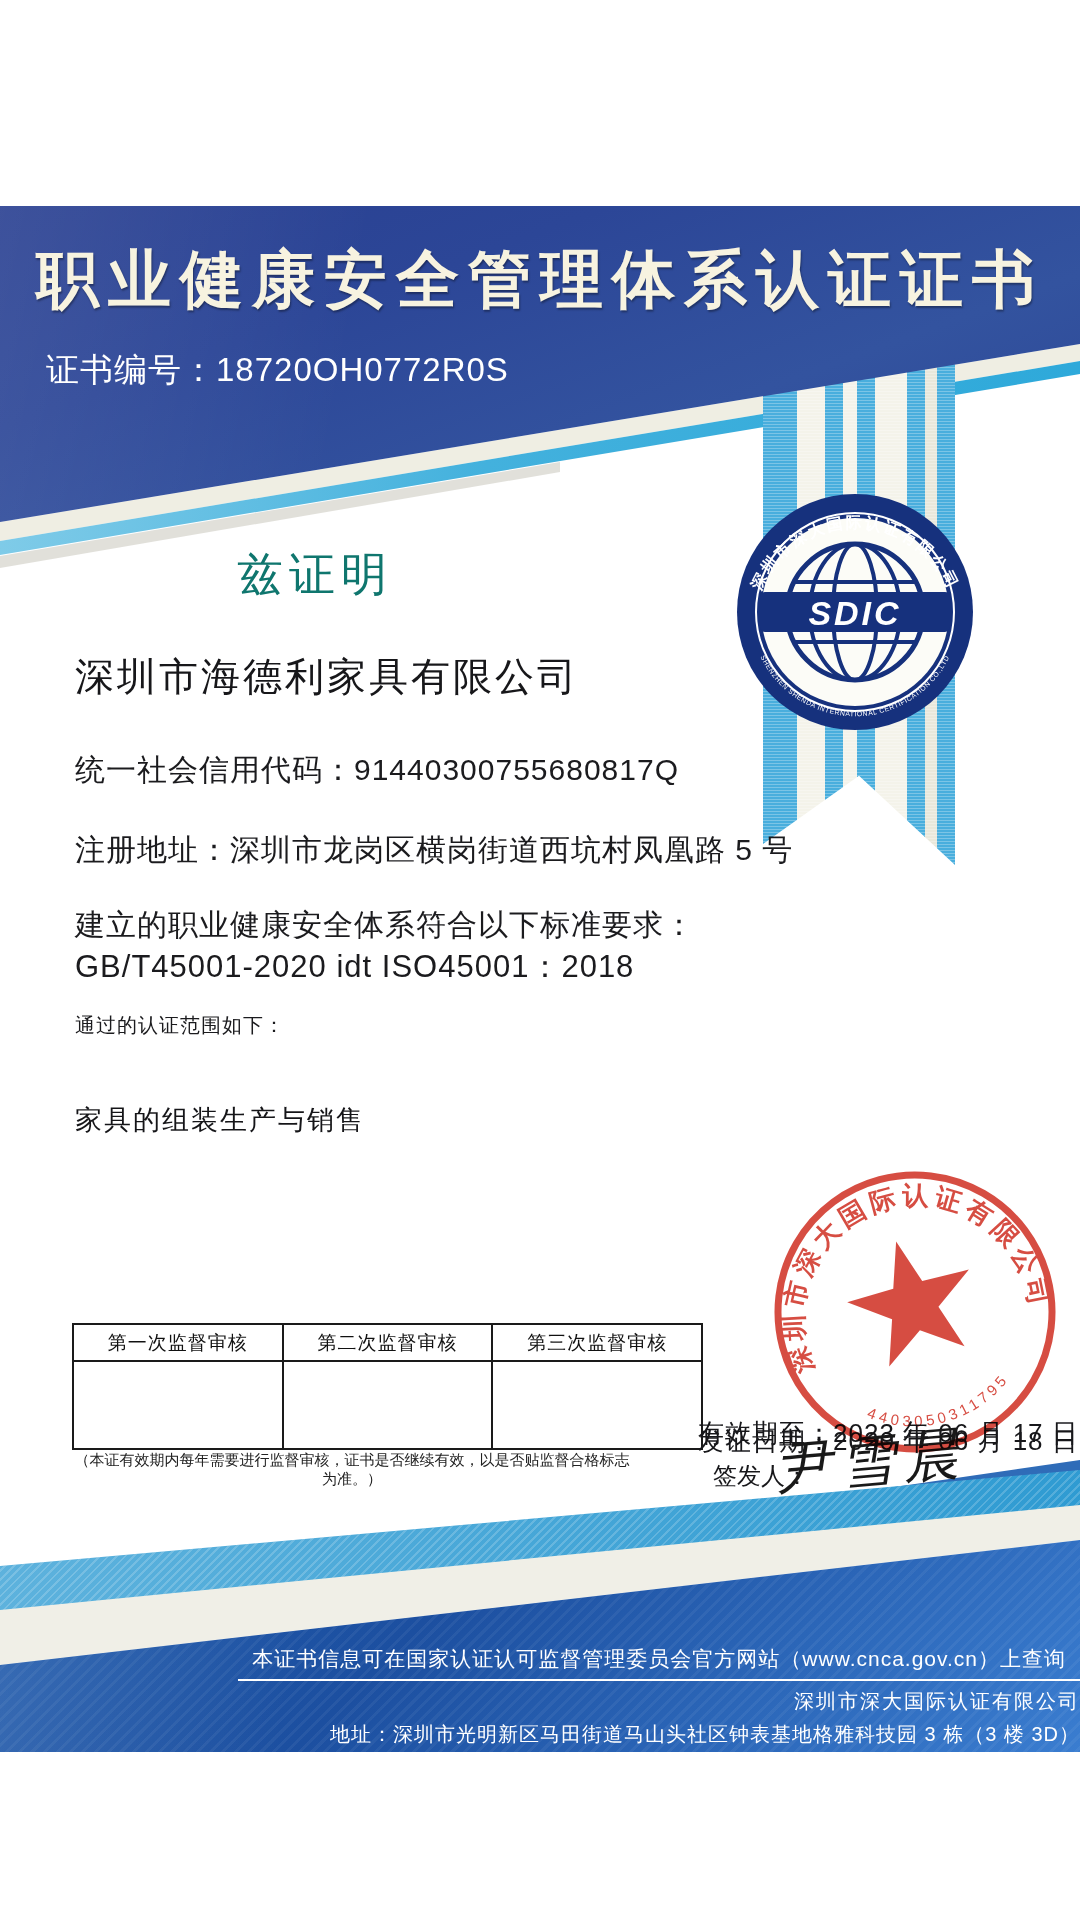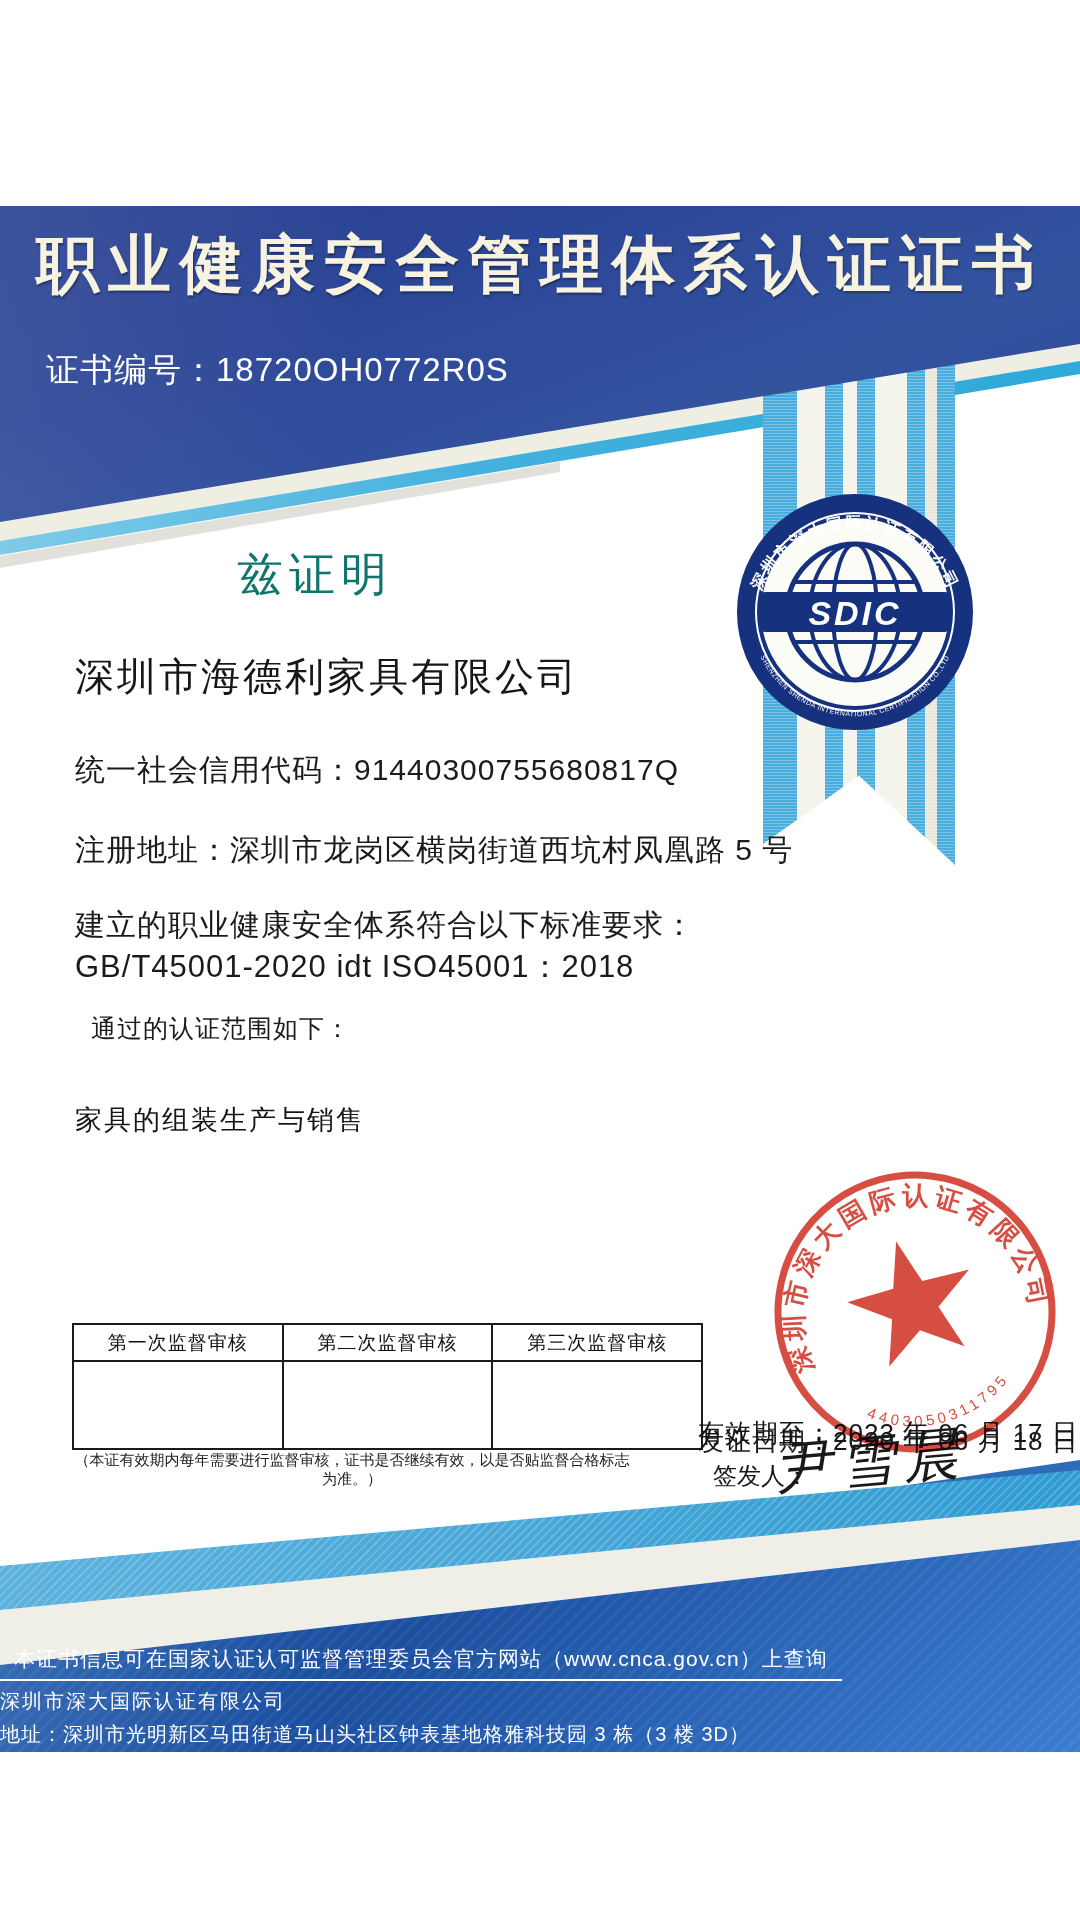--- a/index.html
+++ b/index.html
@@ -14,21 +14,21 @@
       linear-gradient(160deg,#273a8c 0%,#2c4697 45%,#33539f 70%,#2b4494 100%);}
   .stripe-white{left:0;top:0;width:1080px;height:600px;z-index:1;
     clip-path:polygon(0 522px,1080px 344px,1080px 361px,0 541px);
     background:#efeee3;}
   .stripe-cyan{left:0;top:0;width:1080px;height:600px;z-index:1;
     clip-path:polygon(0 541px,1080px 361px,1080px 374px,0 555px);
     background:linear-gradient(90deg,#7fcbe8 0%,#43b1dd 45%,#2ea9da 100%);}
   .stripe-gray{left:0;top:0;width:1080px;height:620px;z-index:1;opacity:.55;
     clip-path:polygon(0 556px,560px 462px,560px 472px,0 568px);
     background:#c9c7bb;}
-  .cert-title{left:36px;top:222px;width:1012px;z-index:4;
+  .cert-title{left:36px;top:237px;width:1012px;z-index:4;
     font-family:Liberation Serif, serif;font-weight:bold;font-size:63px;
     letter-spacing:9px;color:#f7f3e0;white-space:nowrap;
     text-shadow:1px 2px 2px rgba(0,0,0,.35);}
   .cert-no{left:46px;top:348px;z-index:4;font-size:33px;color:#ffffff;letter-spacing:1px;}
   
   .ribbon{left:763px;top:340px;width:192px;height:525px;z-index:2;
     clip-path:polygon(0 0,100% 0,100% 100%,50% 83%,0 96%);
     background:
       repeating-linear-gradient(180deg,rgba(255,255,255,.28) 0 1px,rgba(0,0,0,0) 1px 3px),
       linear-gradient(90deg,
@@ -69,21 +69,21 @@
       linear-gradient(90deg,#5db2dd,#2f9bd2);}
   .wedge-white{left:0;top:1400px;width:1080px;height:280px;z-index:2;
     clip-path:polygon(0 210px,1080px 105px,1080px 140px,0 265px);
     background:#f0efe7;}
   .footer-band{left:0;top:1400px;width:1080px;height:355px;z-index:3;
     clip-path:polygon(0 265px,1080px 140px,1080px 352px,0 352px);
     background:
       linear-gradient(100deg,rgba(255,255,255,.12) 0%,rgba(255,255,255,0) 30%),
       repeating-linear-gradient(135deg,rgba(255,255,255,.05) 0 3px,rgba(0,0,0,0) 3px 9px),
       linear-gradient(135deg,#2160b2 0%,#1c4fa0 45%,#3a7dd0 100%);}
-  .footer-text{left:0;top:1645px;width:1080px;z-index:4;text-align:left;color:#ffffff;}
+  .footer-text{left:0;top:1645px;width:1080px;z-index:4;text-align:right;color:#ffffff;}
   .footer-l1{display:inline-block;font-size:21px;letter-spacing:1px;
     border-bottom:2px solid #ffffff;padding:0 14px 6px 14px;}
   .footer-l2{margin-top:7px;font-size:20px;letter-spacing:2px;}
   .footer-l3{margin-top:6px;font-size:20px;letter-spacing:1px;}
 </style>
 </head>
 <body>
 
 <div class="abs band-blue"></div>
 <div class="abs stripe-white"></div>
@@ -117,21 +117,21 @@
   <rect x="30" y="105" width="190" height="40" rx="5" fill="#16317d"></rect>
   <text x="125" y="138" text-anchor="middle" font-size="34" font-weight="bold" font-style="italic" fill="#ffffff" letter-spacing="3" font-family="Liberation Sans, sans-serif">SDIC</text>
 </svg>
 
 <div class="abs hereby">兹证明</div>
 <div class="abs company">深圳市海德利家具有限公司</div>
 <div class="abs line30" style="left:75px;top:750px;">统一社会信用代码：91440300755680817Q</div>
 <div class="abs line30" style="left:75px;top:830px;">注册地址：深圳市龙岗区横岗街道西坑村凤凰路 5 号</div>
 <div class="abs line30" style="left:75px;top:905px;">建立的职业健康安全体系符合以下标准要求：</div>
 <div class="abs line30" style="left:75px;top:946px;font-size:31px;">GB/T45001-2020 idt ISO45001：2018</div>
-<div class="abs line30" style="left:75px;top:1012px;font-size:25px;margin-left:16px;">通过的认证范围如下：</div>
+<div class="abs line30" style="left:75px;top:1012px;font-size:20px;">通过的认证范围如下：</div>
 <div class="abs scope-v">家具的组装生产与销售</div>
 
 <table class="abs audit">
   <tbody>
       <tr>
     <th>第一次监督审核</th>
     <th>第二次监督审核</th>
     <th>第三次监督审核</th>
   </tr>
   <tr>

